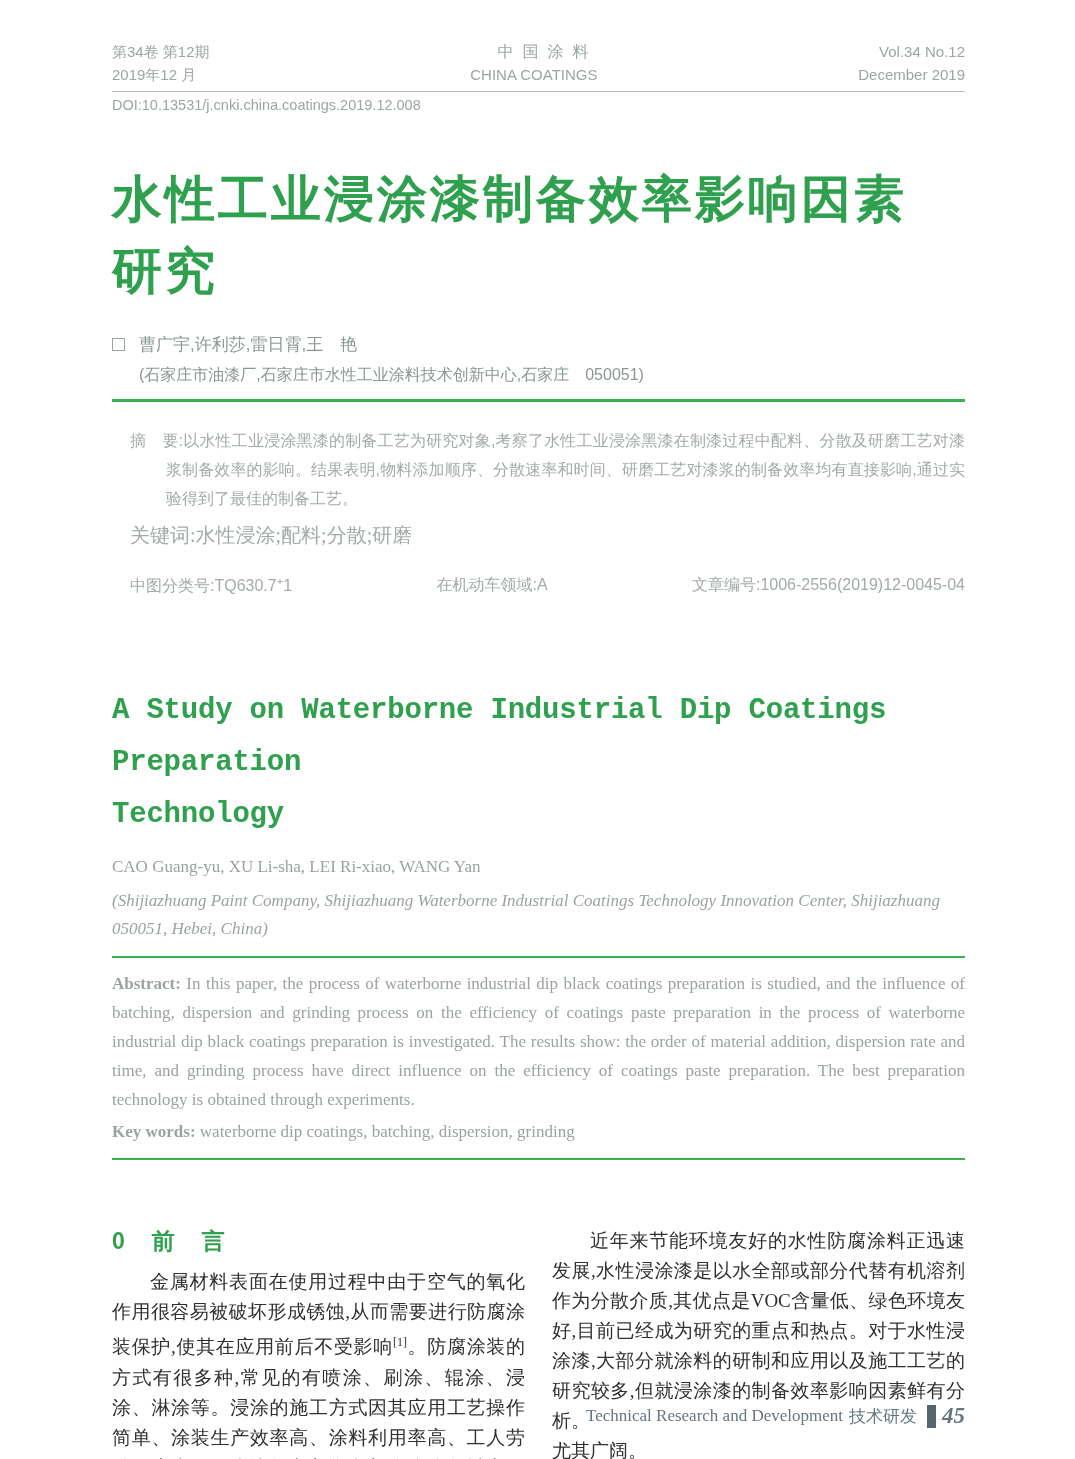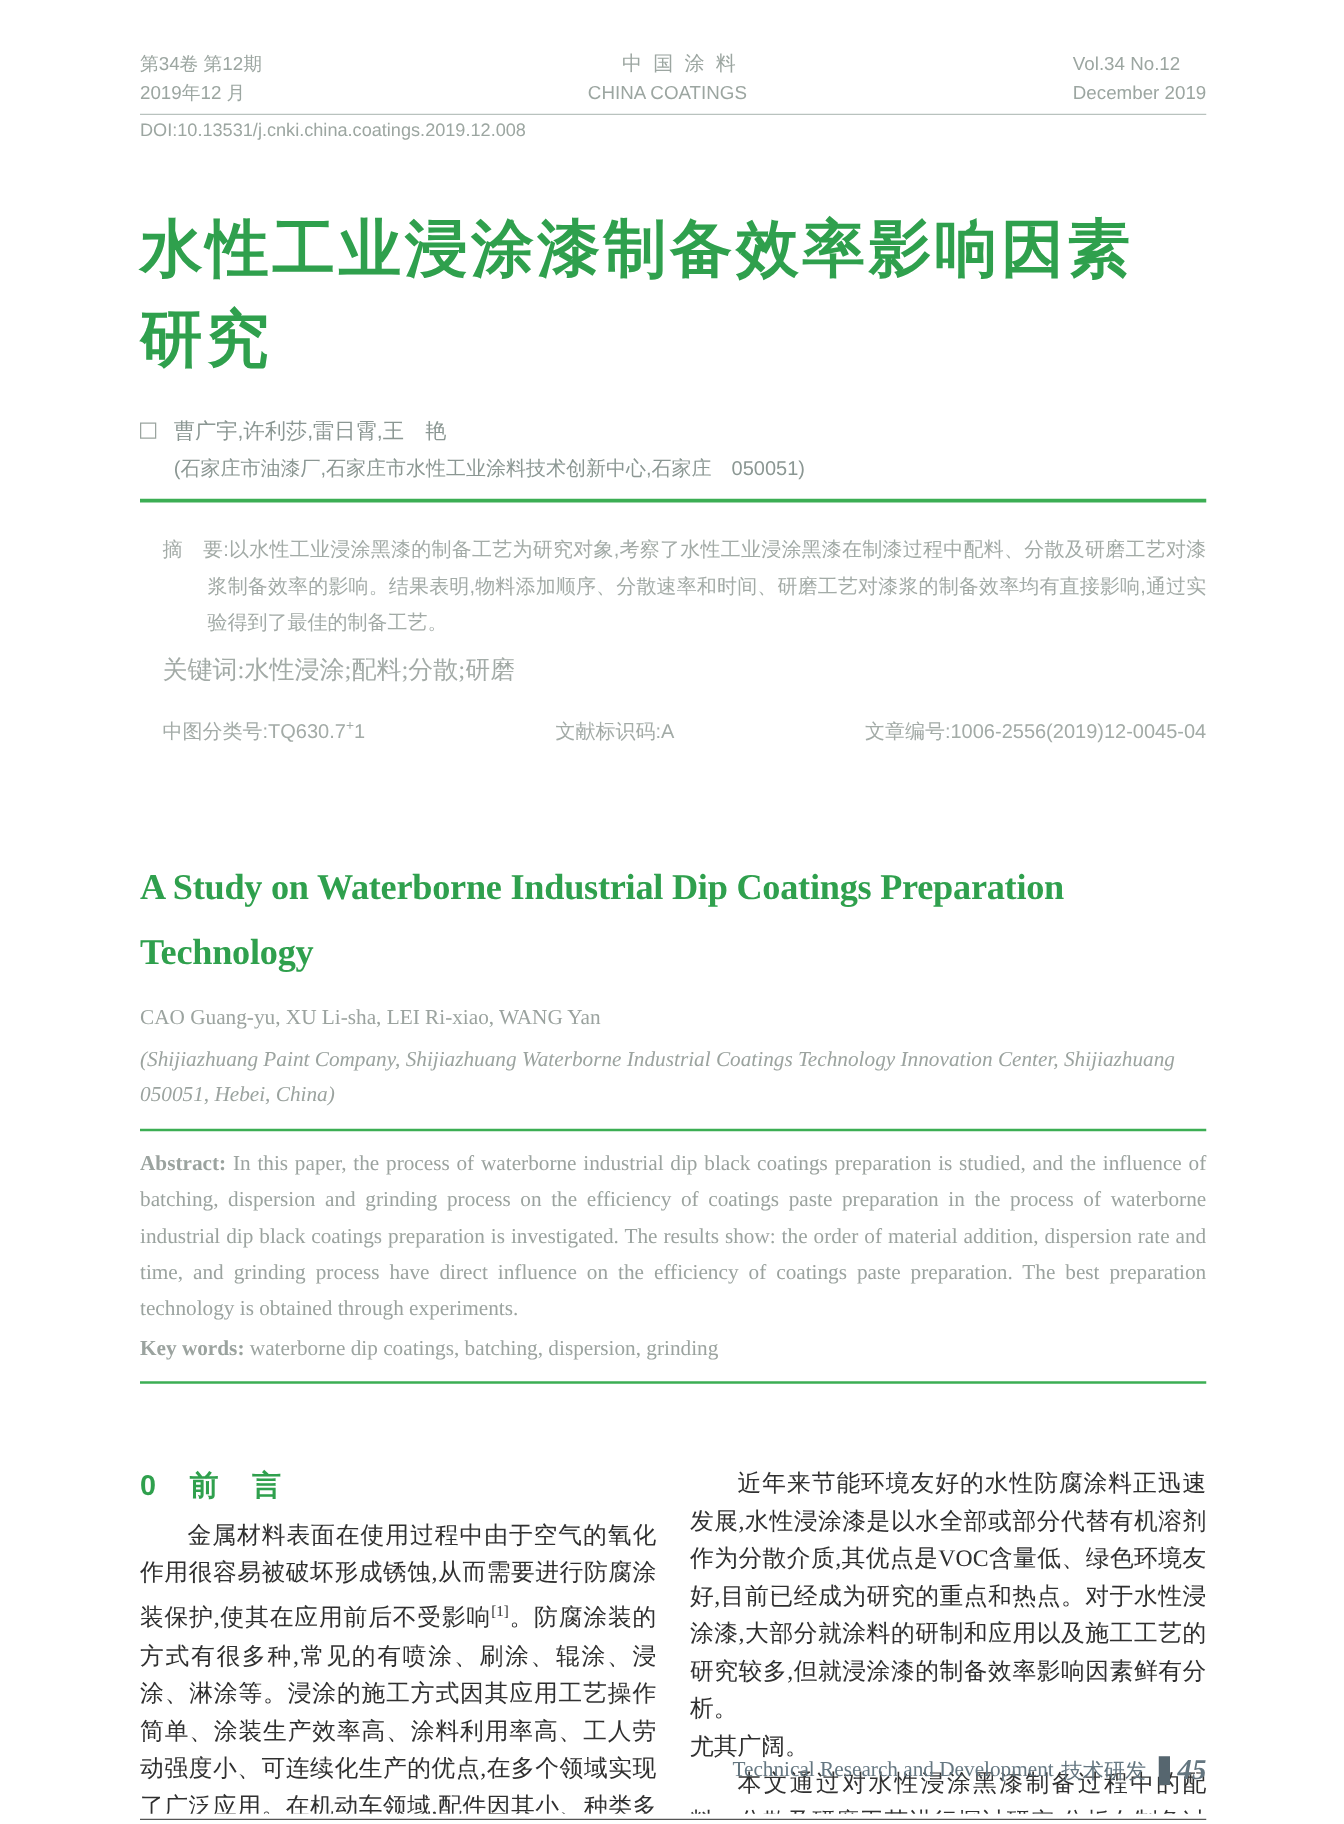--- a/index.html
+++ b/index.html
@@ -15,21 +15,21 @@
     padding:40px 110px 0 112px;
     font-family:"Liberation Serif","DejaVu Serif",serif;
   }
   
   .jheader{display:flex; justify-content:space-between; align-items:flex-start;
     font-family:"Liberation Sans","DejaVu Sans",sans-serif;
     color:var(--hdr-gray,#9CA6A1); font-size:15px; line-height:23px;}
   .jh-col{white-space:nowrap;}
   .jh-center{text-align:right;}
   .jh-center .cn{letter-spacing:9px; font-size:16px;}
-  .jh-right{text-align:left;}
+  .jh-right{text-align:right;}
   .header-rule{border-top:1px solid #b9c2be; margin-top:5px;}
   .doi{margin-top:5px; font-family:"Liberation Sans","DejaVu Sans",sans-serif;
     color:var(--hdr-gray,#9CA6A1); font-size:14.5px;}
   
   .title-cn{margin-top:50px; color:var(--accent,#2FA04D);
     font-family:"Liberation Sans","DejaVu Sans",sans-serif;
     font-weight:bold; font-size:50px; line-height:72px; letter-spacing:3px;}
   .authors-cn{margin-top:26px; color:#8b9793; font-size:17px;
     font-family:"Liberation Sans","DejaVu Sans",sans-serif;}
   .authors-cn .marker{display:inline-block; width:13px; height:13px;
@@ -42,21 +42,21 @@
     color:var(--light-gray,#A3ABA7); font-size:16px; line-height:29px;
     font-family:"Liberation Sans","DejaVu Sans",sans-serif; text-align:justify;}
   .keywords-cn{margin-top:9px; padding-left:18px; color:var(--light-gray,#A3ABA7);
     font-size:20px; font-family:Liberation Serif, serif;}
   .meta-row{margin-top:26px; padding-left:18px; display:flex;
     justify-content:space-between; color:var(--light-gray,#A3ABA7);
     font-size:16px; font-family:"Liberation Sans","DejaVu Sans",sans-serif;}
   .meta-row sup{font-size:11px;}
   
   .title-en{margin-top:88px; color:var(--accent,#2FA04D);
-    font-family:Liberation Serif, serif;
+    font-family:Liberation Mono, monospace;
     font-weight:bold; font-size:29px; line-height:52px; letter-spacing:-0.2px;}
   .authors-en{margin-top:16px; color:var(--en-gray,#9BA39F); font-size:17px;
     font-family:Liberation Serif, serif;}
   .affil-en{margin-top:10px; color:var(--en-gray,#9BA39F); font-size:17px;
     line-height:28px; font-style:italic;}
   .rule-green-thin{margin-top:13px; border-top:2px solid var(--rule-green,#3CAE54);}
   .abstract-en{margin-top:11px; color:var(--en-gray,#9BA39F); font-size:17px;
     line-height:29px; text-align:justify;}
   .abstract-en .lbl, .keywords-en .lbl{font-weight:bold;}
   .keywords-en{margin-top:3px; color:var(--en-gray,#9BA39F); font-size:17px; line-height:29px;}
@@ -109,21 +109,21 @@
   <div class="authors-cn"><span class="marker"></span><span>曹广宇,许利莎,雷日霄,王　艳</span></div>
   <div class="affil-cn">(石家庄市油漆厂,石家庄市水性工业涂料技术创新中心,石家庄　050051)</div>
 
   <div class="green-bar"></div>
 
   <div class="abstract-cn"><span class="lbl">摘　要:</span><span>以水性工业浸涂黑漆的制备工艺为研究对象,考察了水性工业浸涂黑漆在制漆过程中配料、分散及研磨工艺对漆浆制备效率的影响。结果表明,物料添加顺序、分散速率和时间、研磨工艺对漆浆的制备效率均有直接影响,通过实验得到了最佳的制备工艺。</span></div>
   <div class="keywords-cn"><span>关键词:</span><span>水性浸涂;配料;分散;研磨</span></div>
 
   <div class="meta-row">
     <span><span>中图分类号:</span><span>TQ630.7</span><sup>+</sup><span>1</span></span>
-    <span>文献标识码:A</span>
+    <span>在机动车领域:A</span>
     <span>文章编号:1006-2556(2019)12-0045-04</span>
   </div>
 
   <h2 class="title-en"><span>A Study on Waterborne Industrial Dip Coatings Preparation</span><br><span>Technology</span></h2>
 
   <div class="authors-en">CAO Guang-yu, XU Li-sha, LEI Ri-xiao, WANG Yan</div>
   <div class="affil-en">(Shijiazhuang Paint Company, Shijiazhuang Waterborne Industrial Coatings Technology Innovation Center, Shijiazhuang 050051, Hebei, China)</div>
 
   <div class="rule-green-thin"></div>
 

